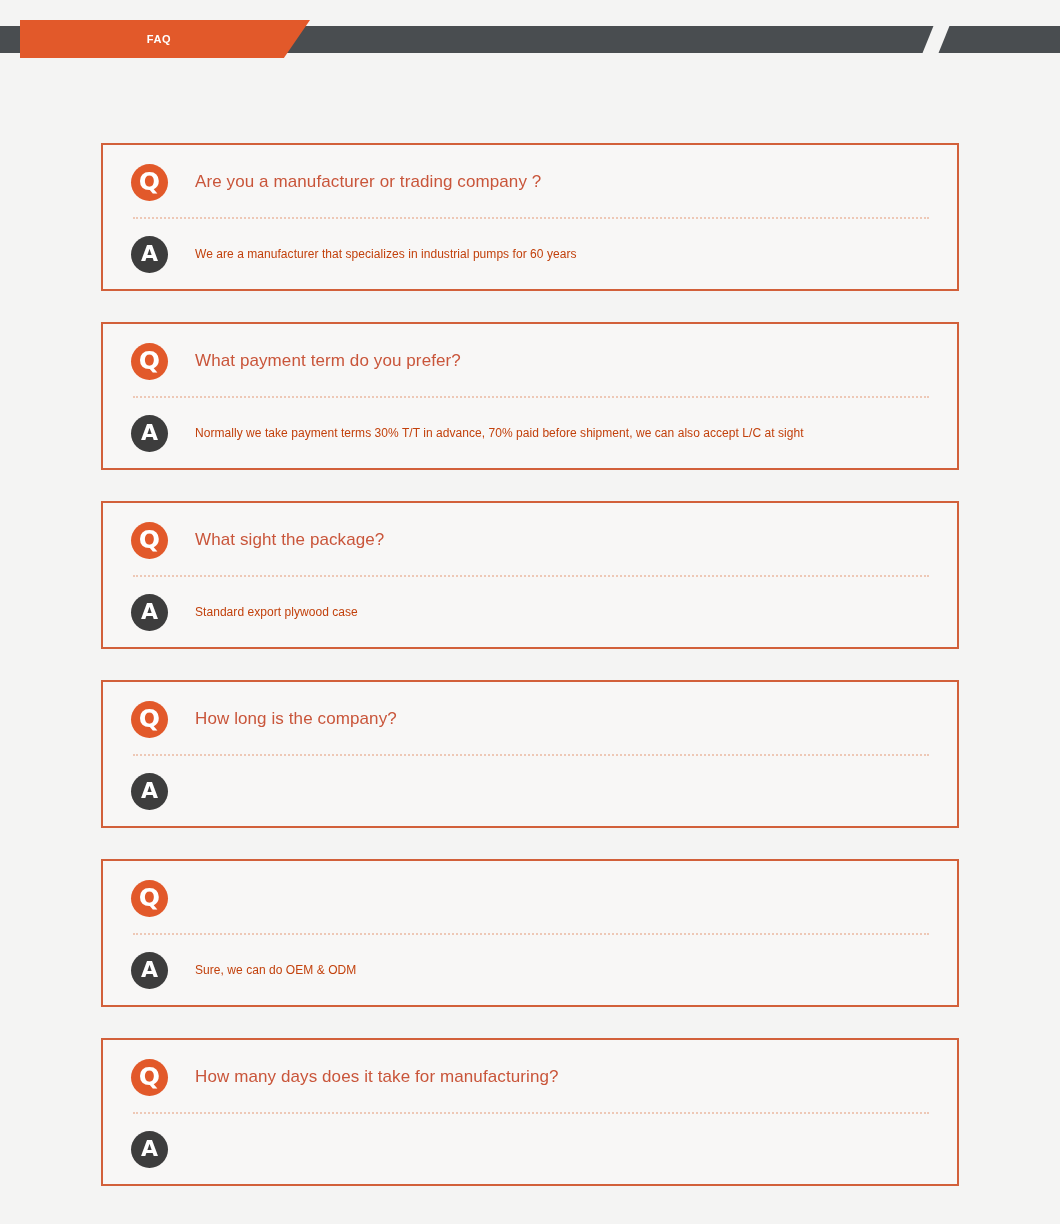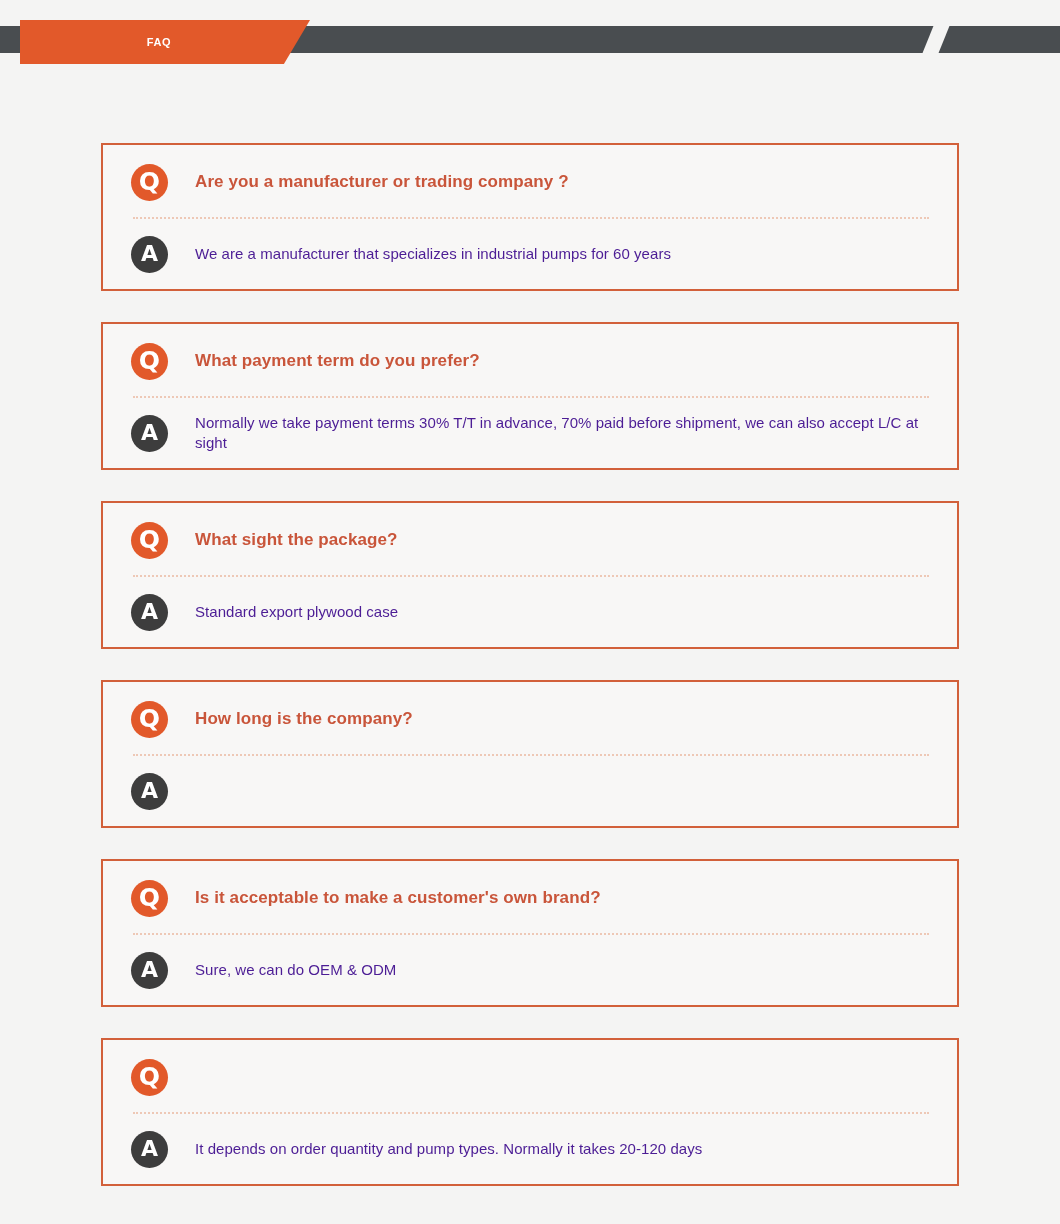--- a/index.html
+++ b/index.html
@@ -37,21 +37,21 @@
     width: 16px;
     height: 27px;
     background: #f4f4f3;
     transform: skewX(-22deg);
   }
   .header-tab {
     position: absolute;
     left: 20px;
     top: 20px;
     width: 290px;
-    height: 44px;
+    height: 38px;
     background: #e2592a;
     -webkit-clip-path: polygon(0 0, 100% 0, 91% 100%, 0 100%);
     clip-path: polygon(0 0, 100% 0, 91% 100%, 0 100%);
     display: flex;
     align-items: center;
     justify-content: center;
   }
   .header-tab-label {
     color: #ffffff;
     font-size: 11px;
@@ -112,28 +112,28 @@
   .badge-a {
     background: #3d3d3d;
     font-size: 22px;
   }
   .badge-a span { margin-top: -1px; }
 
   .q-text {
     margin-left: 27px;
     color: #c9553a;
     font-size: 17px;
-    font-weight: bold;
+    font-weight: normal;
     line-height: 1.3;
     letter-spacing: 0.1px;
   }
   .a-text {
     margin-left: 27px;
-    color: #4c1d95;
-    font-size: 15px;
+    color: #c2410c;
+    font-size: 12px;
     line-height: 1.35;
     letter-spacing: 0.05px;
     max-width: 760px;
   }
 
   .faq-divider {
     height: 0;
     border-top: 2px dotted #eec8b6;
     margin: 0 2px;
   }
@@ -212,39 +212,38 @@
           <span>A</span>
         </div>
     </div>
   </div>
 
   <div class="faq-card">
     <div class="faq-question">
       <div class="badge badge-q">
           <span>Q</span>
         </div>
-      <div class="q-text">Is it acceptable to make a customer's own brand?</div>
     </div>
     <div class="faq-divider"></div>
     <div class="faq-answer">
       <div class="badge badge-a">
           <span>A</span>
         </div>
       <div class="a-text">Sure, we can do OEM &amp; ODM</div>
     </div>
   </div>
 
   <div class="faq-card">
     <div class="faq-question">
       <div class="badge badge-q">
           <span>Q</span>
         </div>
-    </div>
-    <div class="faq-divider"></div>
-    <div class="faq-answer">
-      <div class="badge badge-a">
-          <span>A</span>
-        </div>
-      <div class="a-text">It depends on order quantity and pump types. Normally it takes 20-120 days</div>
+      <div class="q-text">How many days does it take for manufacturing?</div>
+    </div>
+    <div class="faq-divider"></div>
+    <div class="faq-answer">
+      <div class="badge badge-a">
+          <span>A</span>
+        </div>
     </div>
   </div>
 
 </div>
 
 </body></html>

